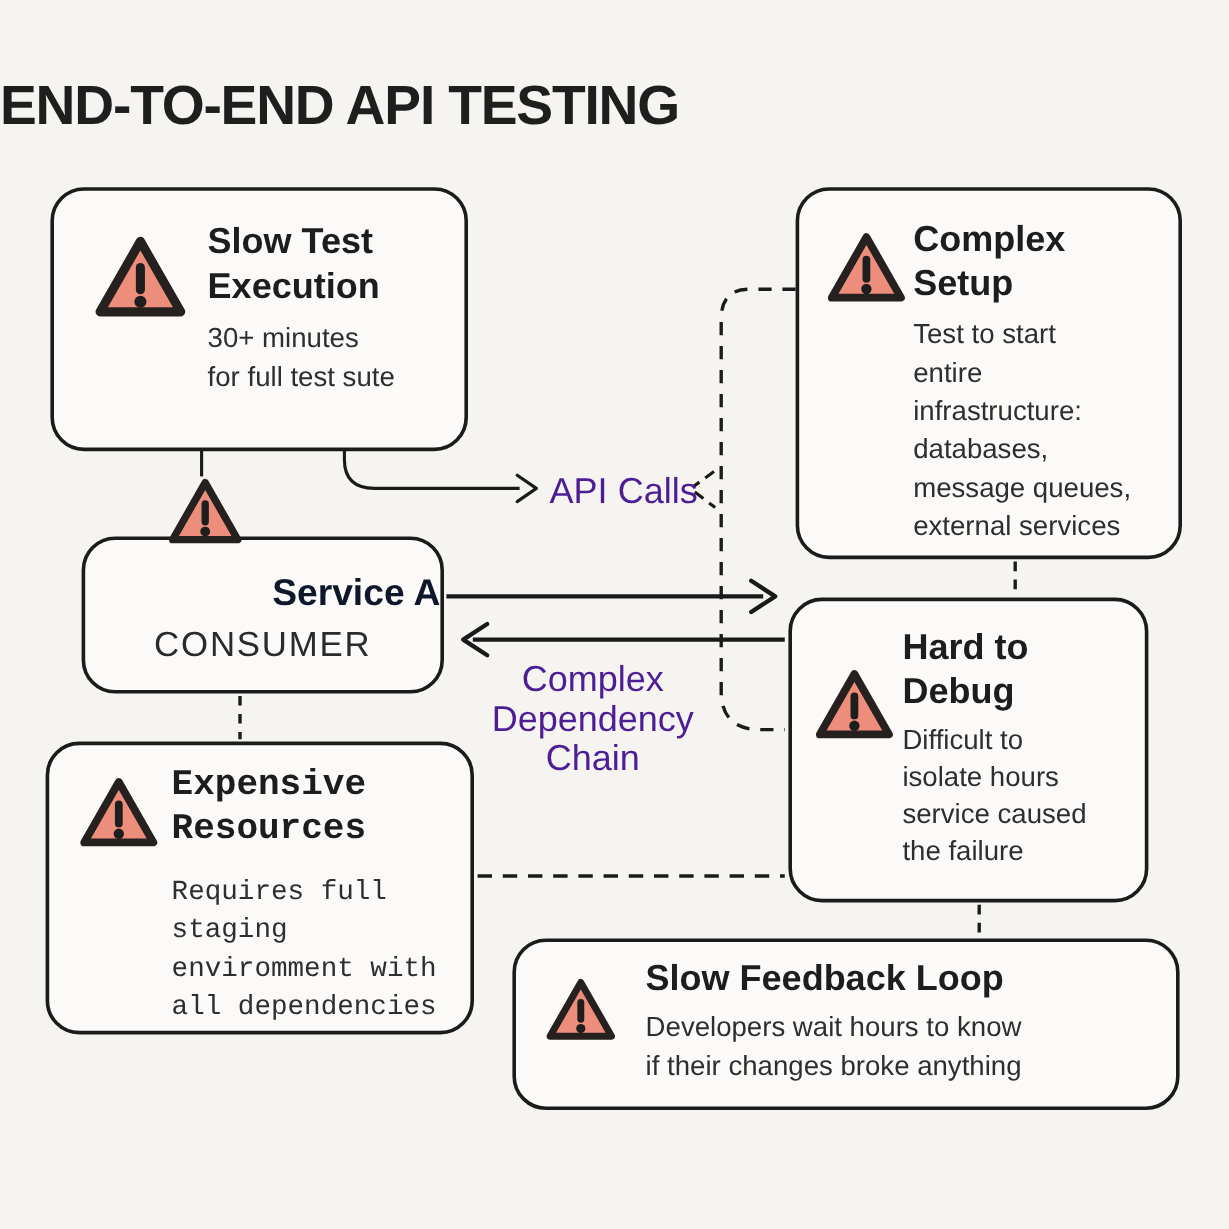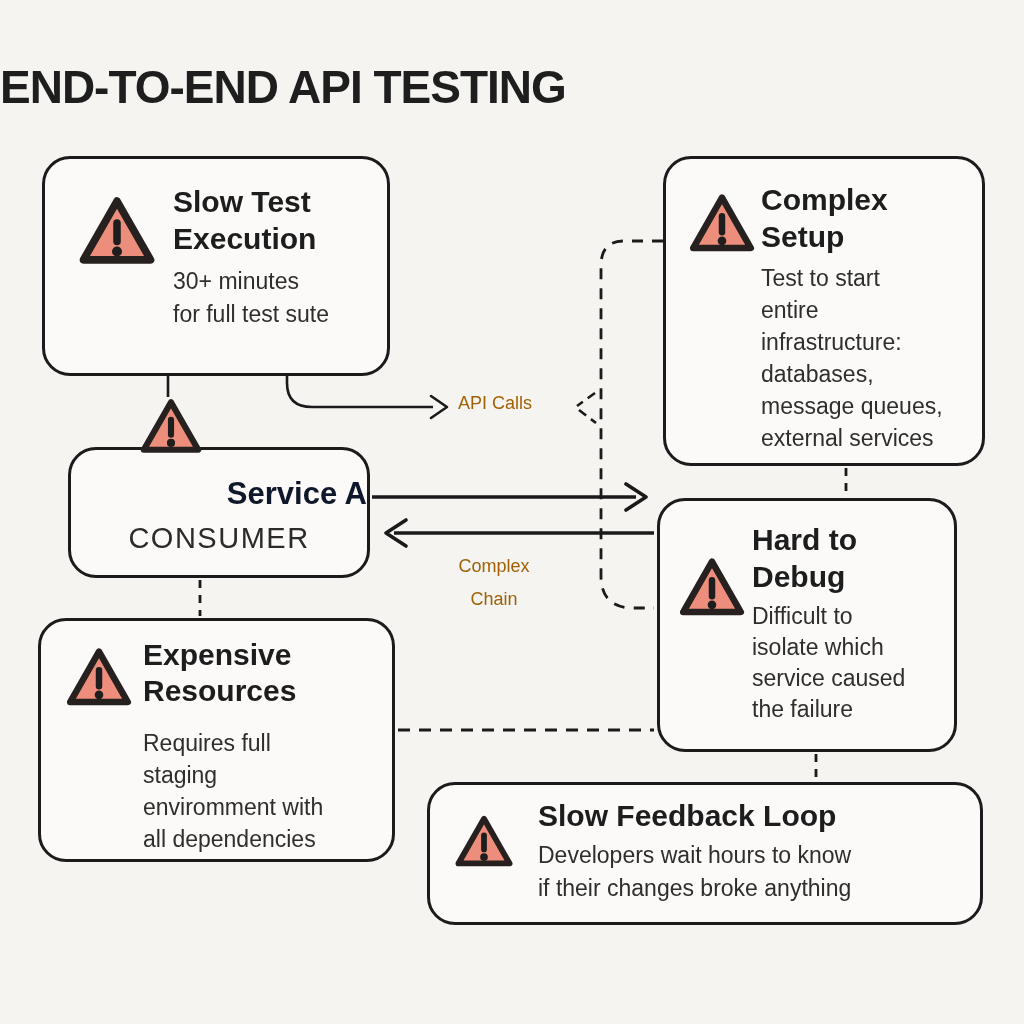--- a/index.html
+++ b/index.html
@@ -24,21 +24,21 @@
     border-radius:28px;
     box-sizing:border-box;
   }
   .warn{position:absolute;}
   .warn svg{display:block;width:100%;height:auto;}
   .txtcol{position:absolute;}
   .hline{font-weight:700;font-size:30px;line-height:37px;color:#1d1d1d;white-space:nowrap;}
   .bline{font-size:23px;line-height:32px;color:#2e2e2e;white-space:nowrap;}
   .service-name{position:absolute;left:0;width:100%;text-align:right;font-weight:700;font-size:31px;color:#0f172a;}
   .service-role{position:absolute;left:0;width:100%;text-align:center;font-size:29px;letter-spacing:1.5px;color:#2b2b2b;}
-  .float-label{position:absolute;font-size:18px;color:#a16207;}
+  .float-label{position:absolute;font-size:30px;color:#4c1d95;}
   .chain-label{text-align:center;line-height:33px;}
 </style>
 </head>
 <body>
 
 <div class="canvas">
 
   <h1 class="title">END-TO-END API TESTING</h1>
 
   <svg class="overlay" viewBox="0 0 1024 1024">
@@ -120,27 +120,27 @@
       <svg viewBox="0 0 100 92">
           <path d="M50 12 L90 82 L10 82 Z" fill="var(--warn,#ED8E7C)" stroke="var(--wstroke,#26211E)" stroke-width="9" stroke-linejoin="round"></path>
           <path d="M50 38 V60" stroke="#1e1e1e" stroke-width="9" stroke-linecap="round"></path>
           <circle cx="50" cy="72" r="6" fill="#1e1e1e"></circle>
         </svg>
     </span>
     <div class="txtcol" style="left:92px;top:20px;">
       <div class="hline">Hard to</div>
       <div class="hline">Debug</div>
       <div class="bline" style="margin-top:6px;line-height:31px;">Difficult to</div>
-      <div class="bline" style="line-height:31px;">isolate which</div>
+      <div class="bline" style="line-height:31px;">isolate hours</div>
       <div class="bline" style="line-height:31px;">service caused</div>
       <div class="bline" style="line-height:31px;">the failure</div>
     </div>
   </div>
 
-  <div class="box" style="left:38px;top:618px;width:357px;height:244px;">
+  <div class="box" style="left:38px;top:618px;width:357px;height:244px;font-family:Liberation Mono, monospace;">
     <span class="warn" style="left:22px;top:22px;width:72px;">
       <svg viewBox="0 0 100 92">
           <path d="M50 12 L90 82 L10 82 Z" fill="var(--warn,#ED8E7C)" stroke="var(--wstroke,#26211E)" stroke-width="9" stroke-linejoin="round"></path>
           <path d="M50 38 V60" stroke="#1e1e1e" stroke-width="9" stroke-linecap="round"></path>
           <circle cx="50" cy="72" r="6" fill="#1e1e1e"></circle>
         </svg>
     </span>
     <div class="txtcol" style="left:102px;top:16px;">
       <div class="hline" style="line-height:36px;">Expensive</div>
       <div class="hline" style="line-height:36px;">Resources</div>
@@ -162,16 +162,17 @@
     <div class="txtcol" style="left:108px;top:12px;">
       <div class="hline" style="line-height:38px;">Slow Feedback Loop</div>
       <div class="bline" style="margin-top:4px;line-height:33px;">Developers wait hours to know</div>
       <div class="bline" style="line-height:33px;">if their changes broke anything</div>
     </div>
   </div>
 
   <div class="float-label" style="left:458px;top:393px;">API Calls</div>
   <div class="float-label chain-label" style="left:384px;top:550px;width:220px;">
     <div>Complex</div>
+    <div>Dependency</div>
     <div>Chain</div>
   </div>
 
 </div>
 
 </body></html>

